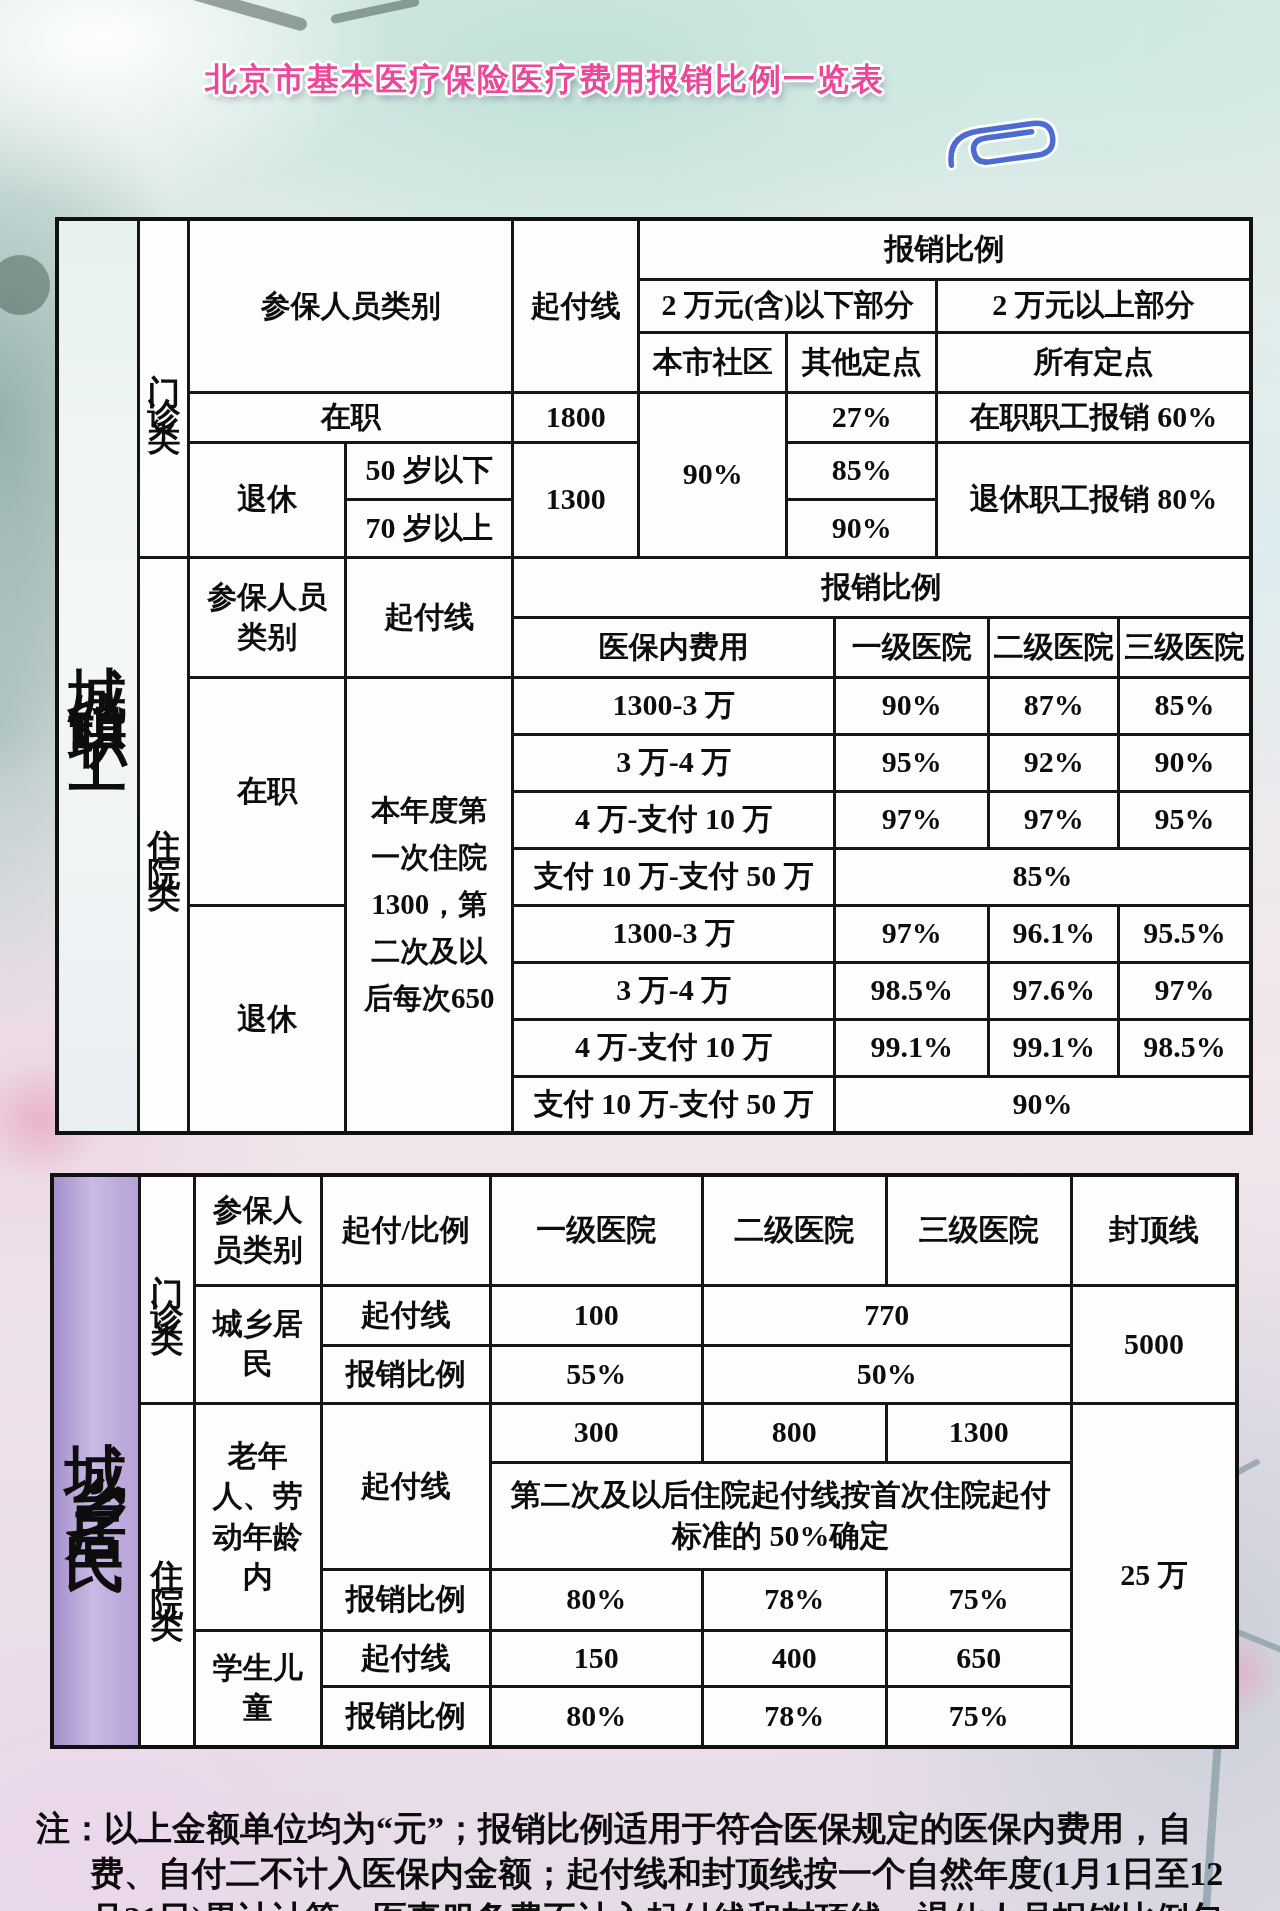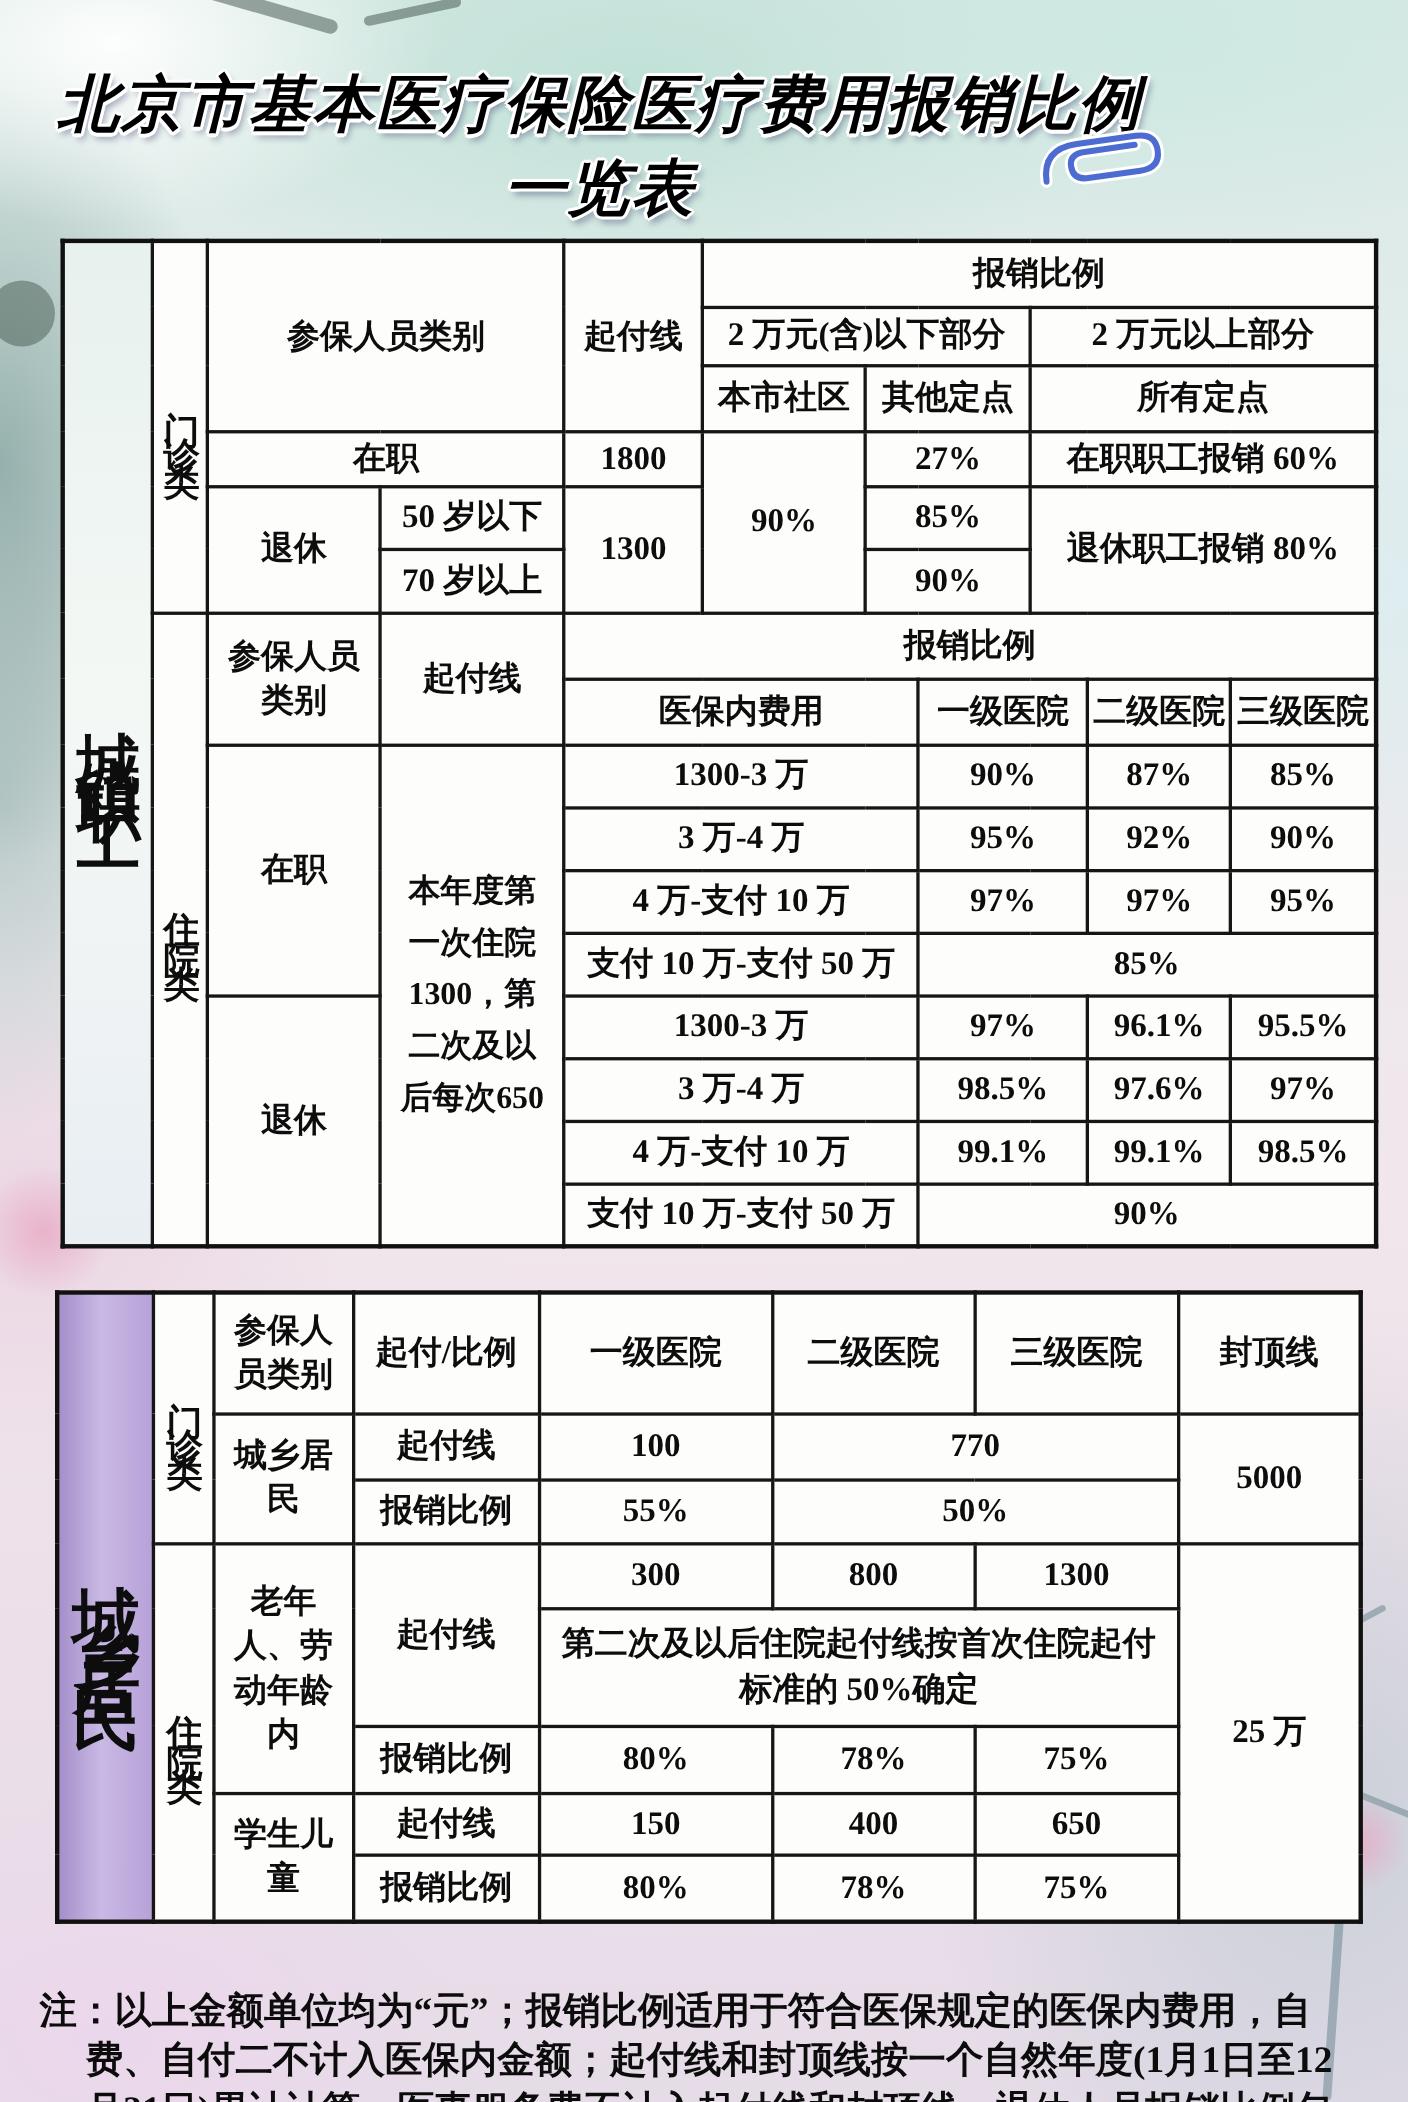--- a/index.html
+++ b/index.html
@@ -23,24 +23,24 @@
       linear-gradient(180deg,#d6e8e3 0%,#e2ecea 16%,#eceaed 38%,#f1e6ec 58%,#ecdfe9 78%,#e6dce8 100%);
   }
   .twig{position:absolute;background:#3d4f48;opacity:.5;border-radius:8px;}
   .branch{position:absolute;background:#6d8894;opacity:.55;border-radius:6px;}
   .blossom{position:absolute;border-radius:50%;
     background:radial-gradient(circle,rgba(233,170,196,.8),rgba(233,170,196,0) 70%);}
 
   
   .title{position:absolute;left:40px;top:58px;width:1010px;text-align:center;
     font-family:"Liberation Sans","DejaVu Sans",sans-serif;font-weight:800;
-    font-size:56px;letter-spacing:2px;color:#000000;
+    font-size:32px;letter-spacing:2px;color:#ec4899;
     text-shadow:-3px 0 0 #fff,3px 0 0 #fff,0 -3px 0 #fff,0 3px 0 #fff,
       -2px -2px 0 #fff,2px 2px 0 #fff,-2px 2px 0 #fff,2px -2px 0 #fff,
-      3px 5px 7px rgba(10,10,70,.4);font-style:italic;}
+      3px 5px 7px rgba(10,10,70,.4);}
   .clip{position:absolute;left:942px;top:116px;transform:rotate(-8deg);}
 
   
   table{border-collapse:collapse;table-layout:fixed;position:absolute;
     background:transparent;}
   td{border:3px solid #161616;background:#fdfdfb;color:#0d0d0d;
     text-align:center;vertical-align:middle;font-weight:bold;
     font-size:30px;padding:0;line-height:1.35;}
   table{border:4px solid #111;}
   td.note-cell{font-size:29px;padding:0 14px;line-height:1.62;}
@@ -49,21 +49,21 @@
   td.purpleside{background:linear-gradient(90deg,#a58fc9 0%,#c9b9e5 45%,#b7a2d8 100%);}
   .vtext{writing-mode:vertical-rl;text-orientation:upright;display:inline-block;}
   .v-side1{font-size:58px;letter-spacing:26px;font-family:"Liberation Sans","DejaVu Sans",sans-serif;}
   .v-side2{font-size:62px;letter-spacing:32px;font-family:"Liberation Sans","DejaVu Sans",sans-serif;}
   .v-sect{font-size:33px;letter-spacing:24px;}
   td.wrapcell{padding:0 10px;}
 
   
   .note{position:absolute;left:36px;top:1806px;width:1226px;color:#0c0c0c;
     font-size:34px;font-weight:bold;line-height:45px;white-space:nowrap;}
-  .note .cont{margin-left:42px;}
+  .note .cont{margin-left:54px;}
 </style>
 </head>
 <body>
 
 <div class="page">
   <div class="bg"></div>
 
   <div class="twig" style="left:140px;top:-4px;width:170px;height:13px;transform:rotate(16deg);"></div>
   <div class="twig" style="left:330px;top:6px;width:90px;height:9px;transform:rotate(-12deg);"></div>
   <div class="twig" style="left:-10px;top:255px;width:60px;height:60px;border-radius:50%;opacity:.45;"></div>

